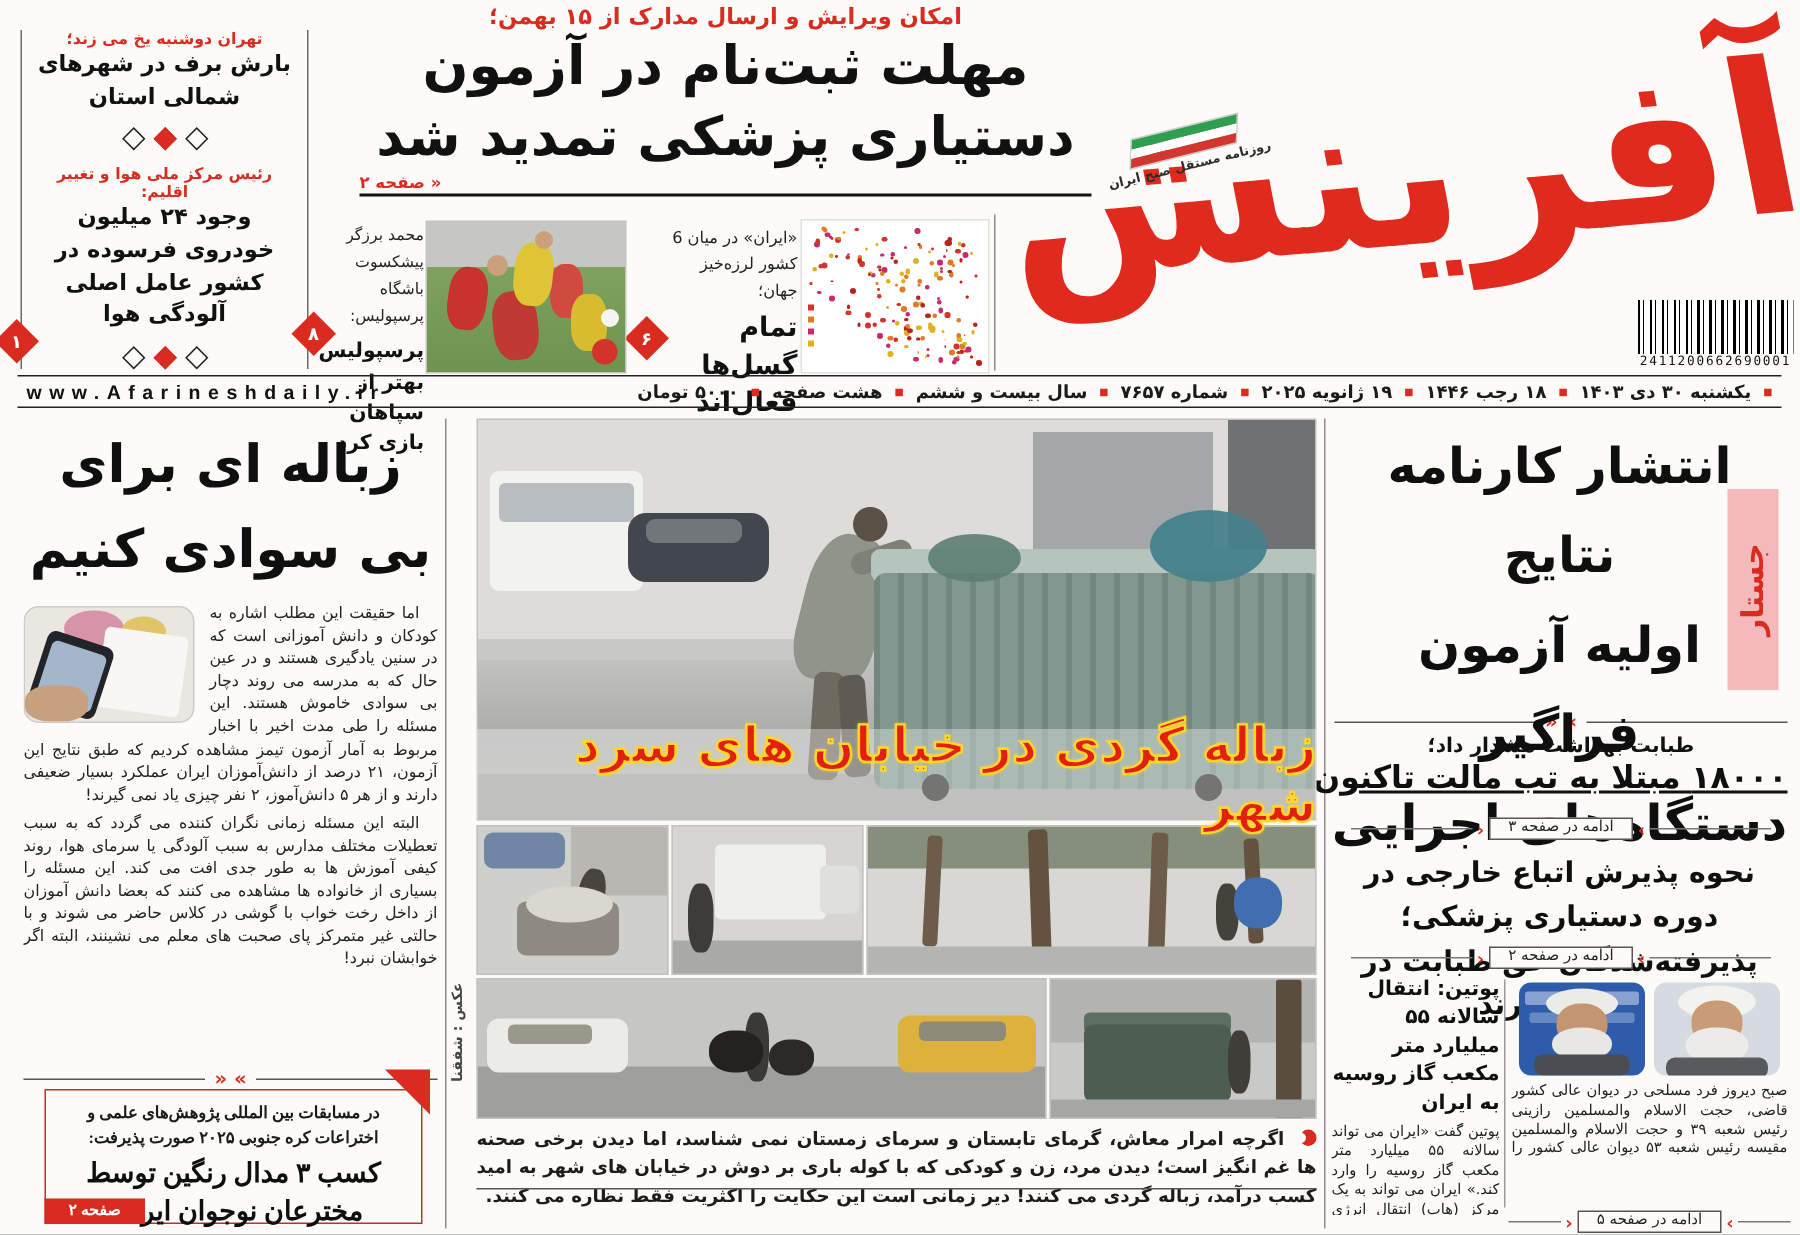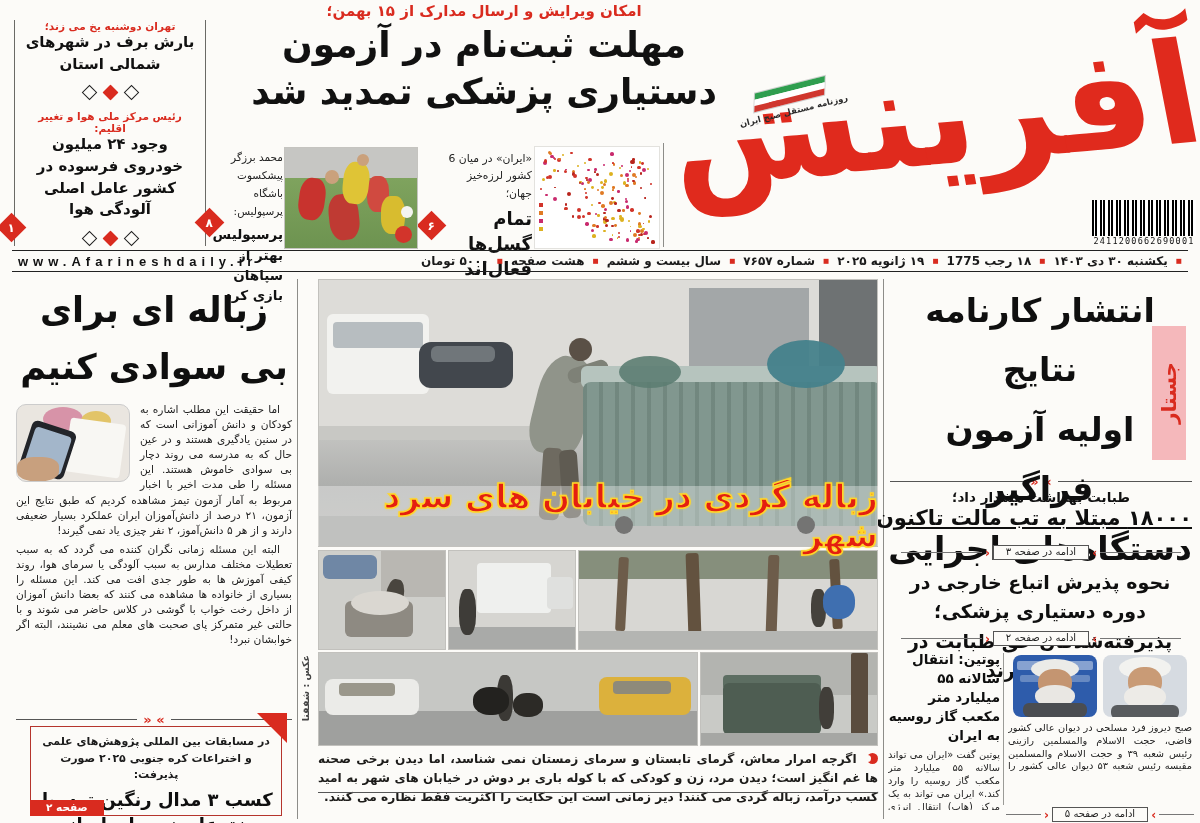--- a/index.html
+++ b/index.html
@@ -109,21 +109,21 @@
 
   
   .la-hl{position:absolute;left:16px;top:282px;width:276px;text-align:center;font-size:35px;
     font-weight:bold;line-height:57px;color:#0f0f0f;}
   .la-body{position:absolute;left:16px;top:402px;width:276px;height:308px;overflow:hidden;
     font-size:10.6px;line-height:15.1px;text-align:justify;color:#222;}
   .la-body p{margin:0 0 4px;text-indent:12px;}
   .inset{float:left;width:112px;height:76px;margin:2px 10px 5px 0;border-radius:10px;overflow:hidden;
     position:relative;background:#eae6e0;border:1px solid #ccc;}
   .promo{position:absolute;left:30px;top:726px;width:252px;height:90px;border:1px solid #b5342c;
-    text-align:center;padding-top:7px;box-sizing:border-box;}
+    text-align:center;padding-top:7px;box-sizing:border-box;font-family:Liberation Serif, serif;}
   .ptri{position:absolute;top:-14px;right:-6px;width:0;height:0;border-top:30px solid #d92b1f;
     border-left:30px solid transparent;}
   .p-k{font-size:11px;font-weight:bold;line-height:1.5;color:#1a1a1a;padding:0 10px;}
   .p-h{font-size:18px;font-weight:bold;line-height:1.4;margin-top:3px;color:#0f0f0f;}
   .p-badge{position:absolute;bottom:-1px;left:-1px;background:#d92b1f;color:#fff;
     font-size:10.5px;font-weight:bold;padding:1px 16px 3px;}
 </style>
 </head>
 <body>
 
@@ -140,20 +140,23 @@
   </div>
   <div class="barcode">
     <div class="bars"></div>
     <div class="bnum">2411200662690001</div>
   </div>
 
   <div class="lead">
     <div class="lead-k">امکان ویرایش و ارسال مدارک از ۱۵ بهمن؛</div>
     <div class="lead-h">مهلت ثبت‌نام در آزمون</div>
     <div class="lead-h">دستیاری پزشکی تمدید شد</div>
+    <div class="lead-u">
+      <span class="lead-ref">« صفحه ۲</span>
+    </div>
   </div>
 
   <div class="briefs">
     <div>
       <div class="b-k">تهران دوشنبه یخ می زند؛</div>
       <div class="b-h">بارش برف در شهرهای شمالی استان</div>
     </div>
     <div class="dsep">
         <i></i>
         <i class="f"></i>
@@ -359,21 +362,21 @@
       <div style="position: absolute; left: 4px; top: 56px; width: 4px; height: 4px; background: rgb(209, 52, 43);"></div>
       <div style="position: absolute; left: 4px; top: 64px; width: 4px; height: 4px; background: rgb(224, 122, 36);"></div>
       <div style="position: absolute; left: 4px; top: 72px; width: 4px; height: 4px; background: rgb(201, 42, 109);"></div>
       <div style="position: absolute; left: 4px; top: 80px; width: 4px; height: 4px; background: rgb(221, 177, 31);"></div>
     </div>
   <div class="vline" style="left:663px;top:143px;height:104px;"></div>
 
   <div class="dateline">
     <div class="ditems">
       <span class="first">یکشنبه ۳۰ دی ۱۴۰۳</span>
-      <span>۱۸ رجب 1775</span>
+      <span>۱۸ رجب ۱۴۴۶</span>
       <span>۱۹ ژانویه ۲۰۲۵</span>
       <span>شماره ۷۶۵۷</span>
       <span>سال بیست و ششم</span>
       <span>هشت صفحه</span>
       <span>۵۰۰۰ تومان</span>
     </div>
     <div class="durl">www.Afarineshdaily.ir</div>
   </div>
 
   <div class="vline" style="left:297px;top:279px;height:540px;"></div>

